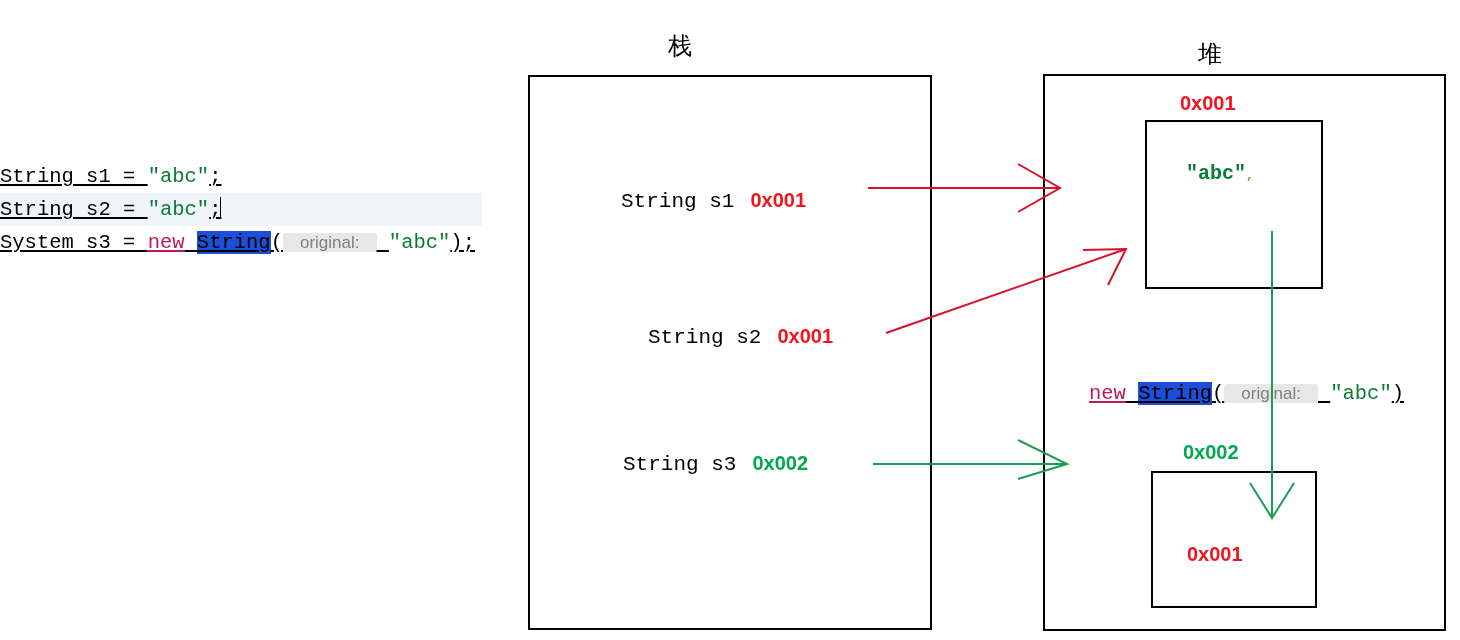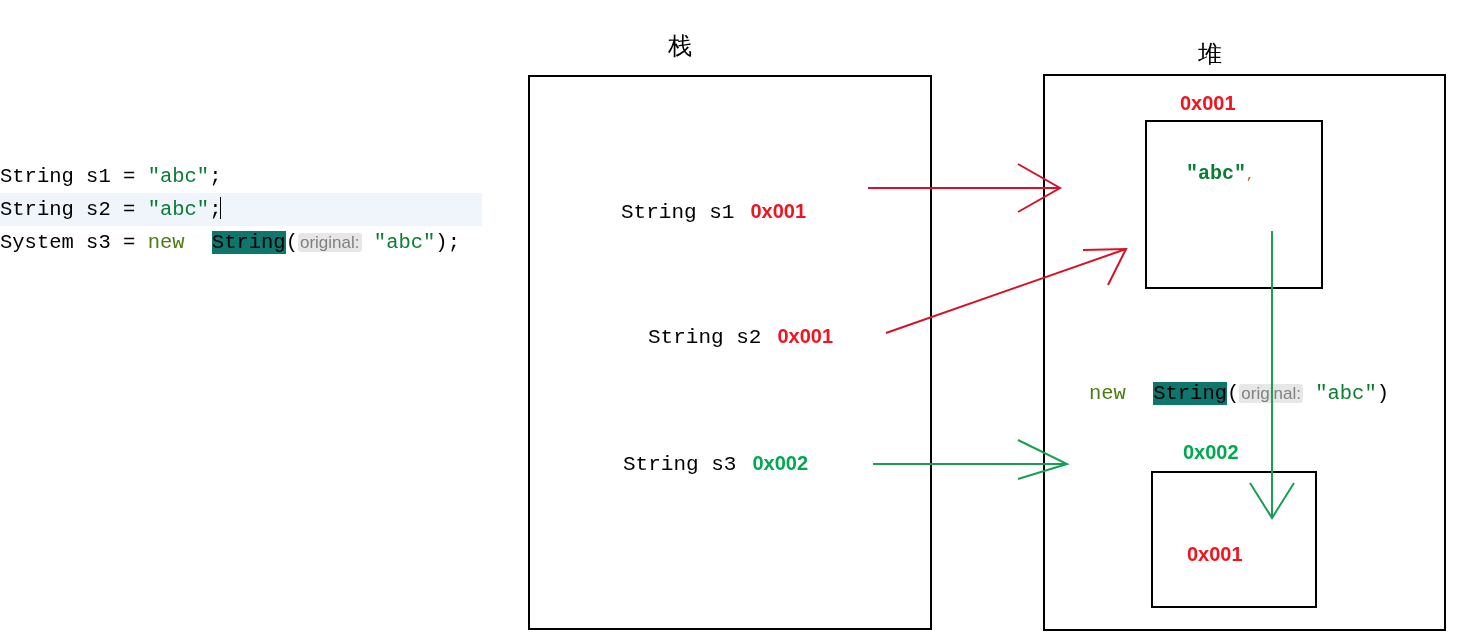--- a/index.html
+++ b/index.html
@@ -42,29 +42,29 @@
     font-family: "Liberation Mono", "DejaVu Sans Mono", monospace;
     font-size: 20.5px;
     color: #000000;
     position: relative;
   }
   .code-line.highlighted {
     background: #f0f4fb;
     width: 482px;
   }
   .tok-str   { color: #0a7d35; }
-  .tok-kw    { color: #4d7c0f; }
+  .tok-kw    { color: #be185d; text-decoration: underline; }
   .tok-field { color: #9b26b6; font-style: italic; }
-  .tok-plain { color: #000000; }
-  .hl-yellow { background: #0f766e; margin-left: 15px; }
+  .tok-plain { color: #000000; text-decoration: underline; }
+  .hl-yellow { background: #1d4ed8; }
   .hint-param {
     background: #e7e7e7;
     color: #808080;
     border-radius: 3px;
-    padding: 0 2px;
+    padding: 0 17px;
     font-size: 17px;
     font-family: "Liberation Sans", sans-serif;
   }
   .caret {
     display: inline-block;
     width: 1px;
     height: 22px;
     background: #000;
     vertical-align: -4px;
     margin-left: -1px;
@@ -101,21 +101,21 @@
     color: #000000;
   }
   .stack-row .addr {
     font-family: "Liberation Sans", sans-serif;
     font-weight: bold;
     font-size: 20px;
     margin-left: 16px;
   }
   .addr-red   { color: #f0141e; }
   .addr-green { color: #00a84f; }
-  #stack-row-s1 { left: 621px; top: 200px; }
+  #stack-row-s1 { left: 621px; top: 189px; }
   #stack-row-s2 { left: 648px; top: 325px; }
   #stack-row-s3 { left: 623px; top: 452px; }
 
   
   .heap-obj-box {
     position: absolute;
     border: 2px solid #000000;
     box-sizing: border-box;
     background: transparent;
   }

